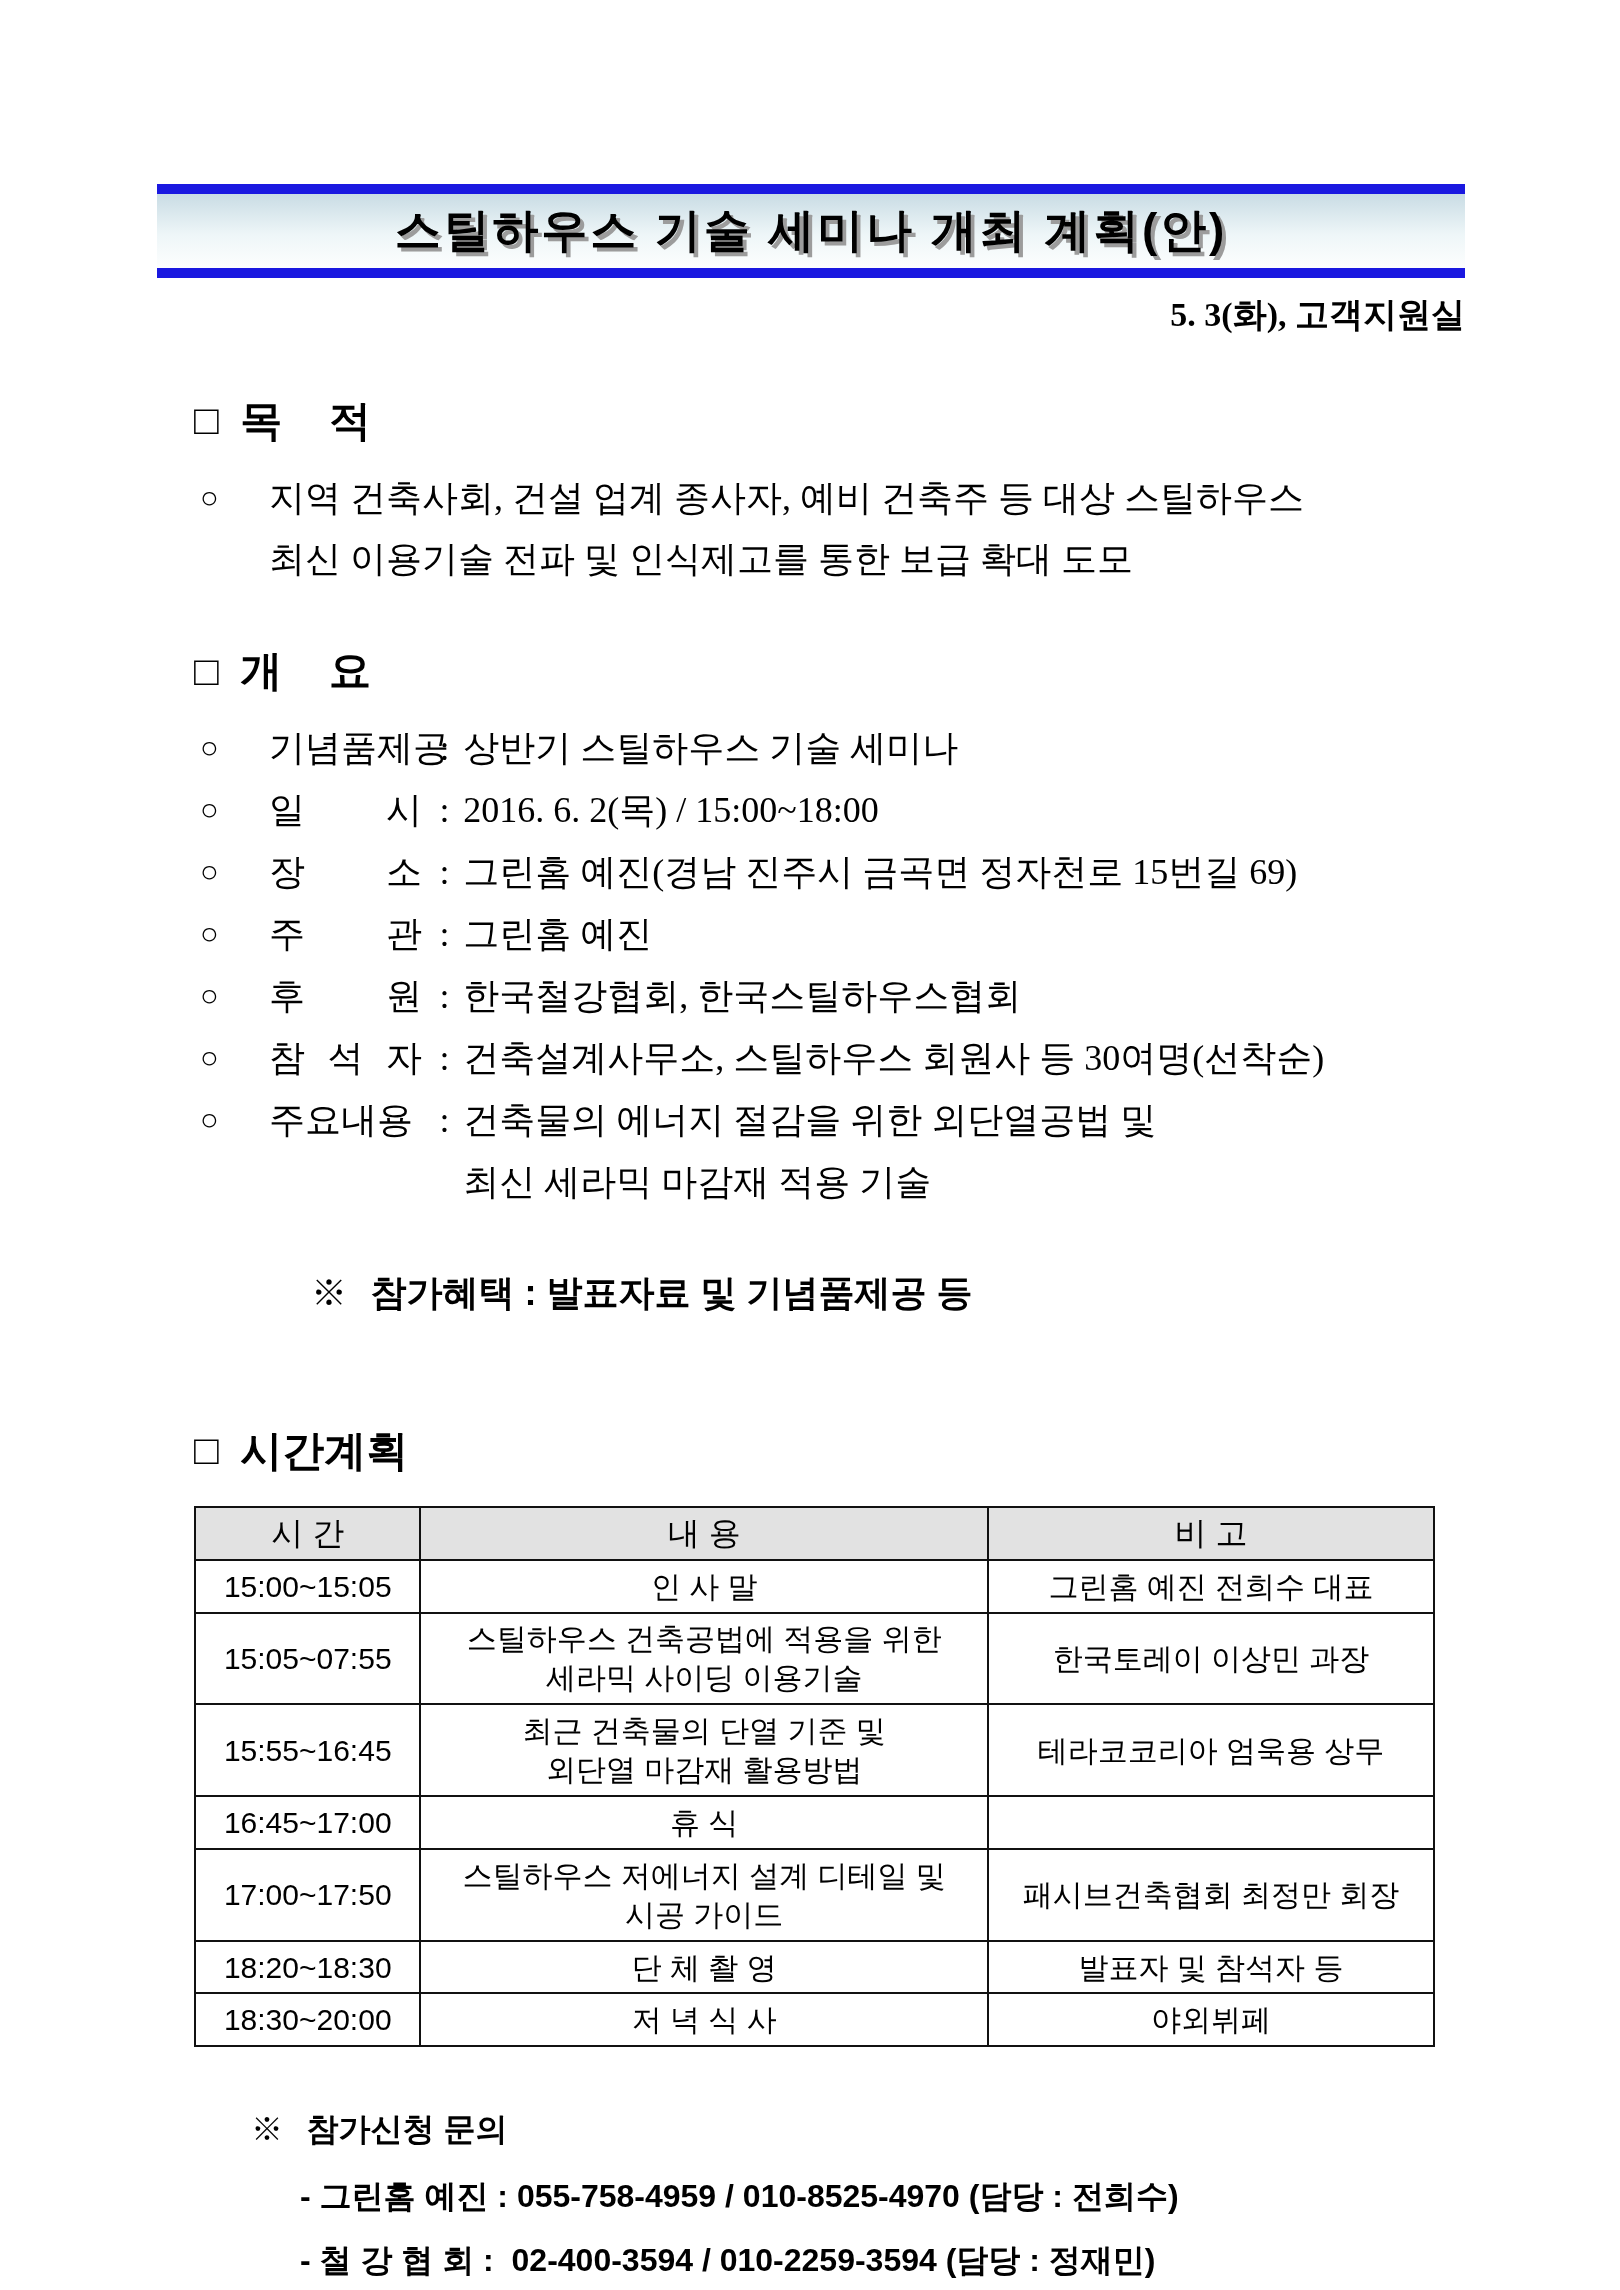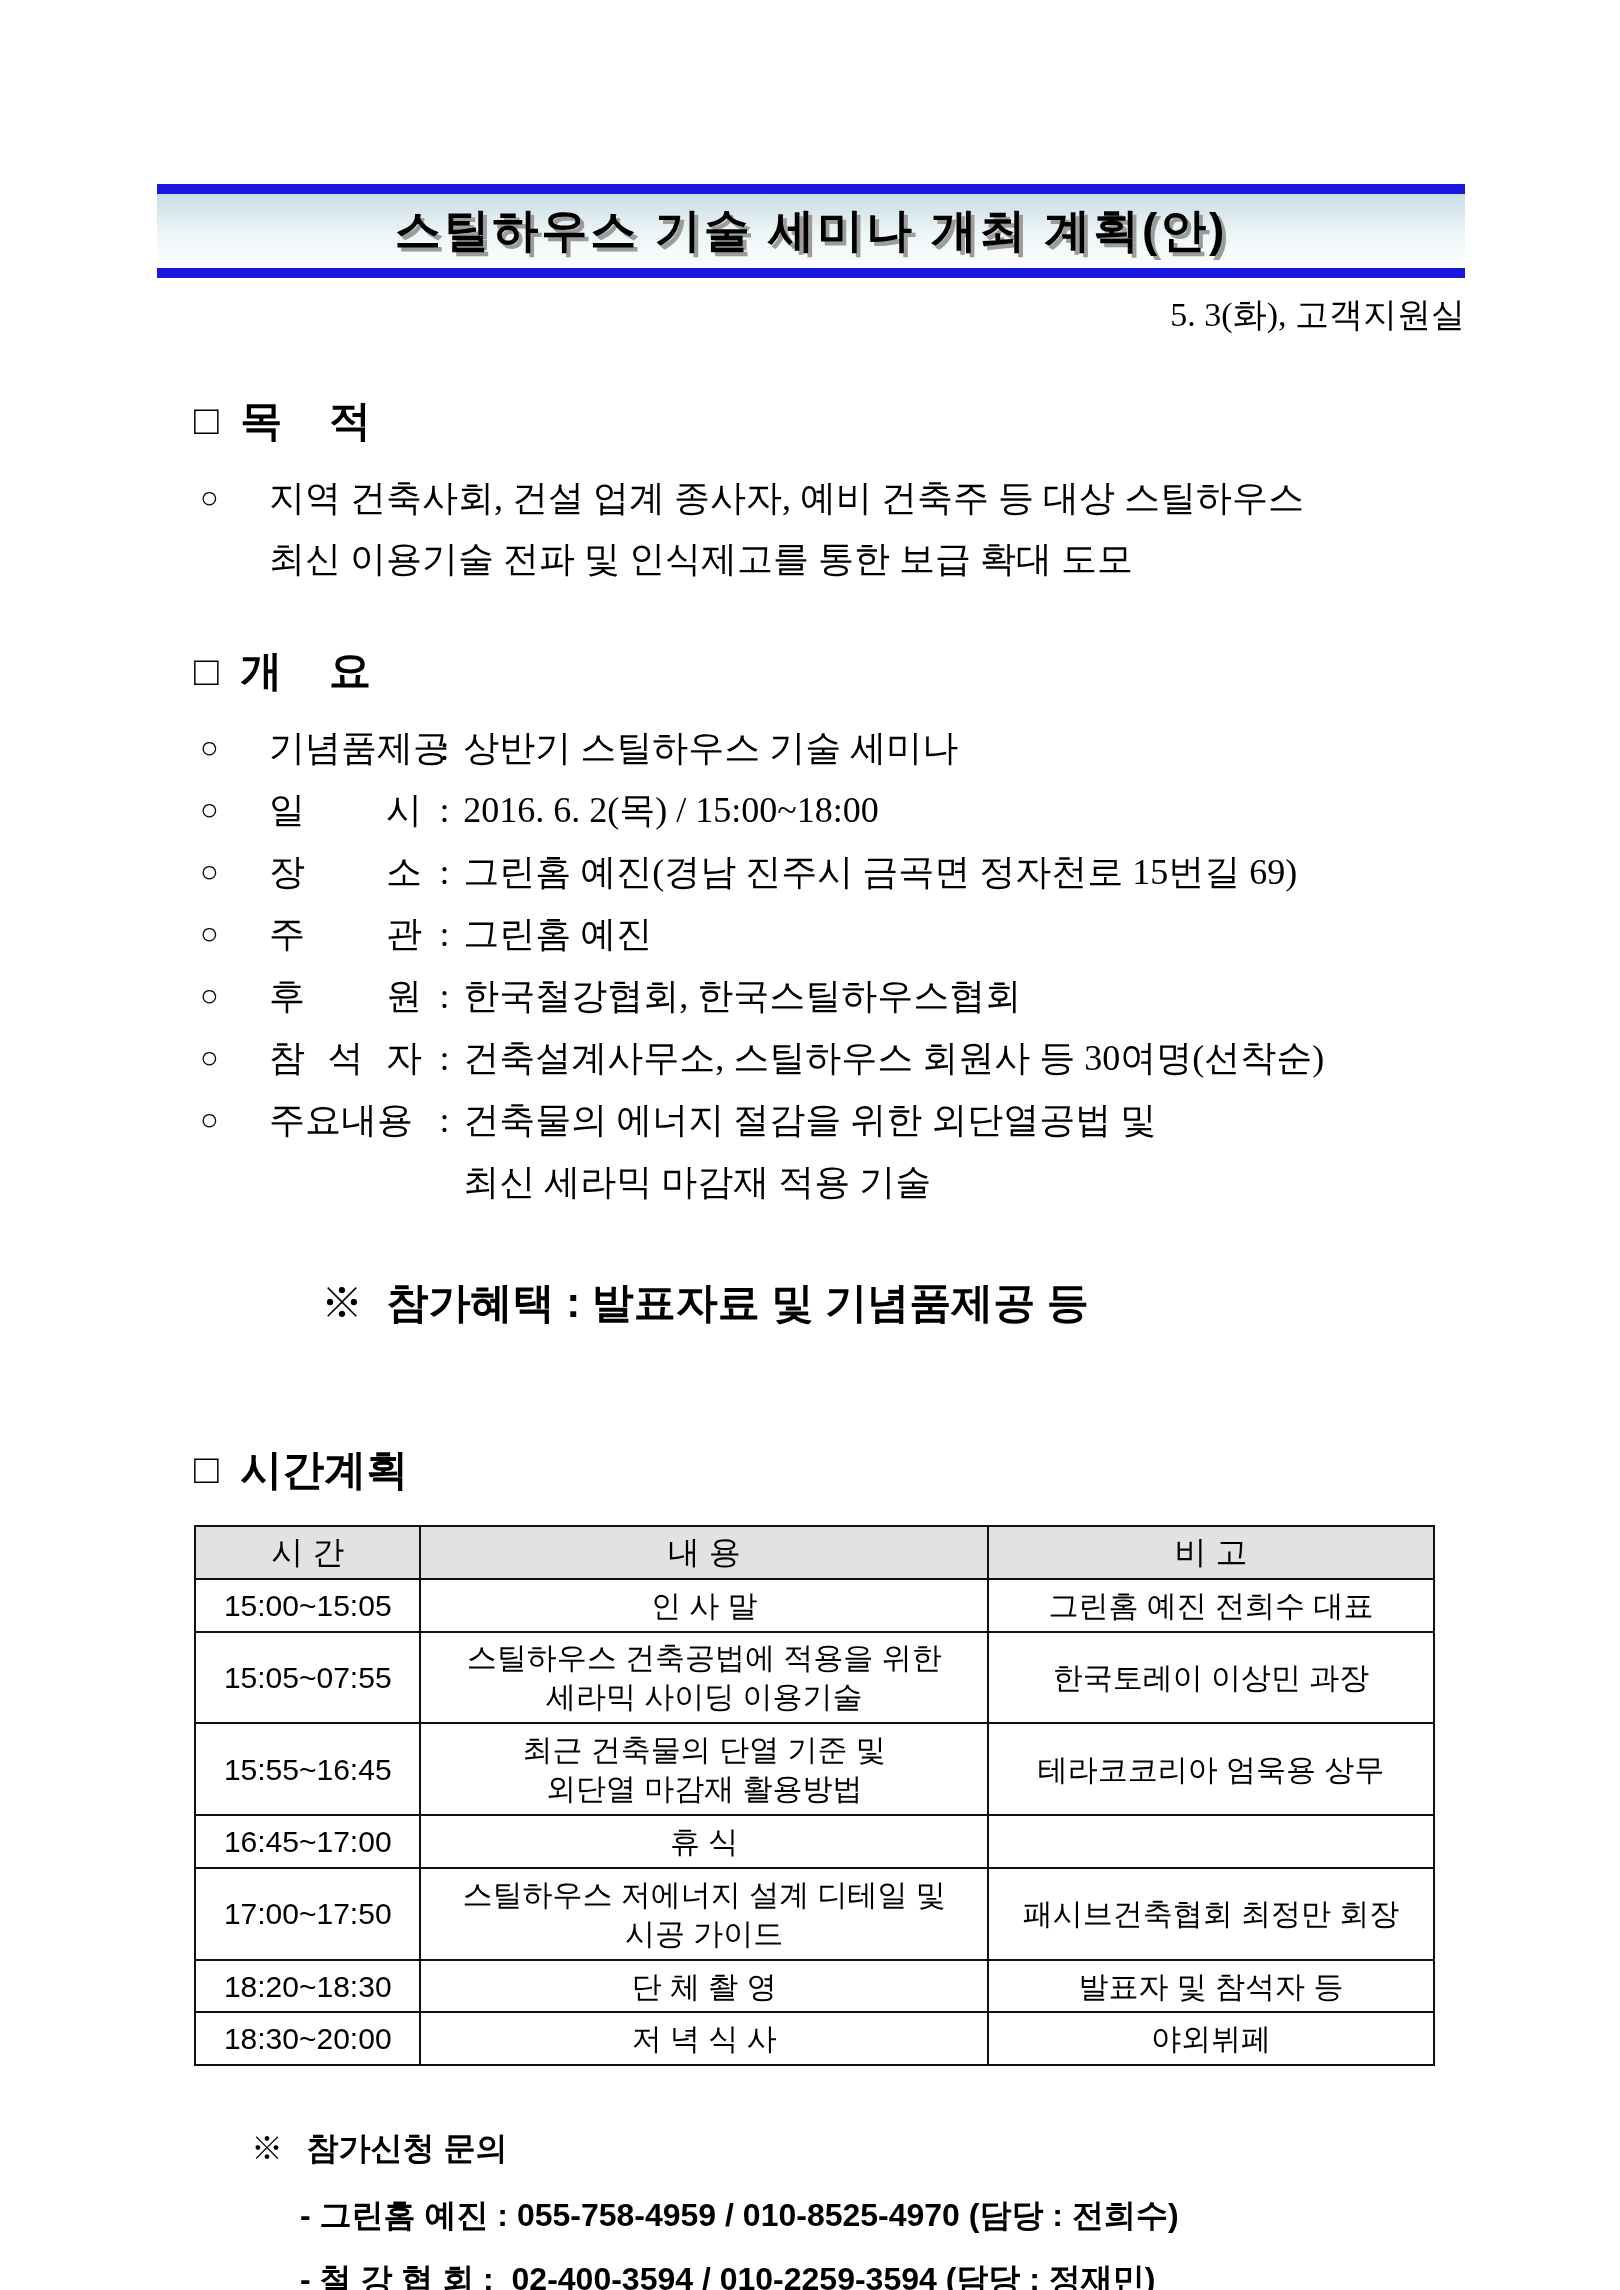--- a/index.html
+++ b/index.html
@@ -32,20 +32,21 @@
     color:#000;
     text-shadow:3.9px 3.9px 0 #9c9c9c;
   }
 
   
   .date-line {
     margin-top:13.7px;
     text-align:right;
     font-size:34px;
     white-space:pre;
+    font-weight:bold;
   }
 
   
   .section-heading {
     display:flex; align-items:center;
     font-family:"Liberation Sans", sans-serif;
     font-weight:bold;
     font-size:42px;
     margin-left:37px;
   }
@@ -96,21 +97,21 @@
     white-space:pre;
   }
   .overview-item .sep { padding:0 13.7px 0 17.6px; }
   .overview-item .value { flex:1; white-space:pre-line; }
 
   .note-line {
     margin-left:94px;
     margin-top:13.7px;
     font-family:"Liberation Sans", sans-serif;
     font-weight:bold;
-    font-size:42px;
+    font-size:36px;
     white-space:pre;
   }
   .note-line .note-marker { margin-right:23.5px; font-weight:normal; }
 
   
   table.schedule {
     margin:27.4px 0 0 37px;
     width:1241px;
     border-collapse:collapse;
     font-family:"Liberation Sans", sans-serif;

